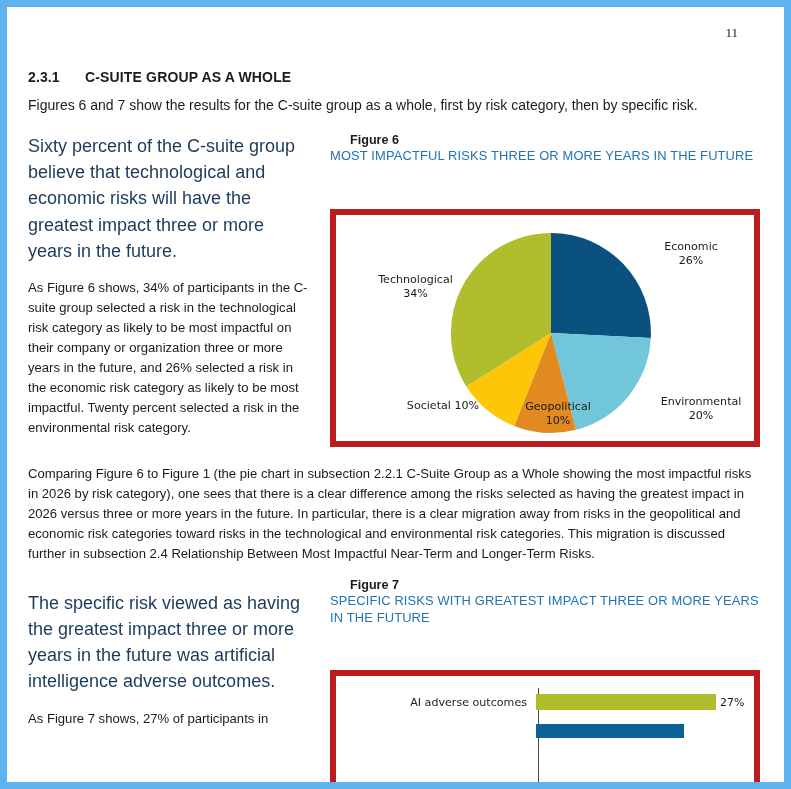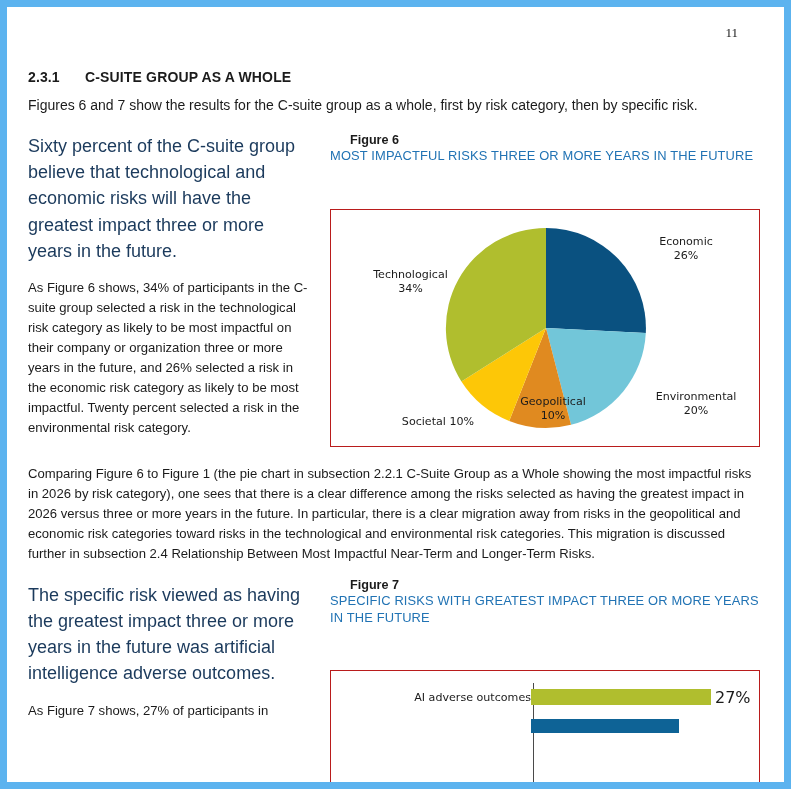--- a/index.html
+++ b/index.html
@@ -62,21 +62,21 @@
   .col-left { width: 283px; flex: none; }
   .col-right { width: 430px; flex: none; margin-left: 19px; }
 
   .lead {
     font-size: 18px;
     line-height: 1.45;
     color: #1b3a5c;
     font-weight: 400;
     margin: 0 0 14px 0;
   }
-  .lead.second { margin-top: 4px; }
+  .lead.second { margin-top: 12px; }
 
   .body-p {
     font-size: 13.1px;
     line-height: 1.53;
     color: #1b1b1b;
     margin: 0 0 14px 0;
   }
 
   
   .fig-label {
@@ -87,21 +87,21 @@
     padding-left: 20px;
   }
   .fig-title {
     font-size: 12.9px;
     color: #2173B4;
     letter-spacing: .15px;
     line-height: 1.28;
     margin-bottom: 7px;
   }
   .fig-box {
-    border: 1px solid #b91c1c;
+    border: 6px solid #b91c1c;
     background: #fff;
     position: relative;
     margin-top: 44px;
   }
   #fig6-box { height: 238px; }
   #fig7-box { height: 120px; }
 
   
   .pie-wrap {
     position: absolute;
@@ -120,30 +120,31 @@
   
   .bar-row {
     position: absolute;
     display: flex;
     align-items: center;
     height: 20px;
   }
   .bar-cat {
     width: 190px;
     text-align: right;
+    padding-right: 9px;
     font-family: "DejaVu Sans", sans-serif;
     font-size: 11.1px;
     color: #1b1b1b;
     white-space: nowrap;
   }
   .bar-track { display: flex; align-items: center; }
   .bar-rect { height: 16px; }
   .bar-val {
     font-family: "DejaVu Sans", sans-serif;
-    font-size: 16px;
+    font-size: 11px;
     color: #1b1b1b;
     margin-left: 4px;
   }
   .axis-line {
     position: absolute;
     width: 1px;
     background: #4a4a4a;
   }
   
   .clipped {
@@ -195,21 +196,21 @@
 
             <div class="pie-label" style="left:300px; top:25px; width:110px;">Economic
 26%</div>
 
             <div class="pie-label" style="left:305px; top:180px; width:120px;">Environmental
 20%</div>
 
             <div class="pie-label" style="left:172px; top:185px; width:100px;">Geopolitical
 10%</div>
 
-            <div class="pie-label" style="left:52px; top:205px; width:110px;">Societal 10%</div>
+            <div class="pie-label" style="left:52px; top:184px; width:110px;">Societal 10%</div>
 
             <div class="pie-label" style="left:22px; top:58px; width:115px;">Technological
 34%</div>
 
           </div>
         </div>
       </div>
 
     </div>
 

